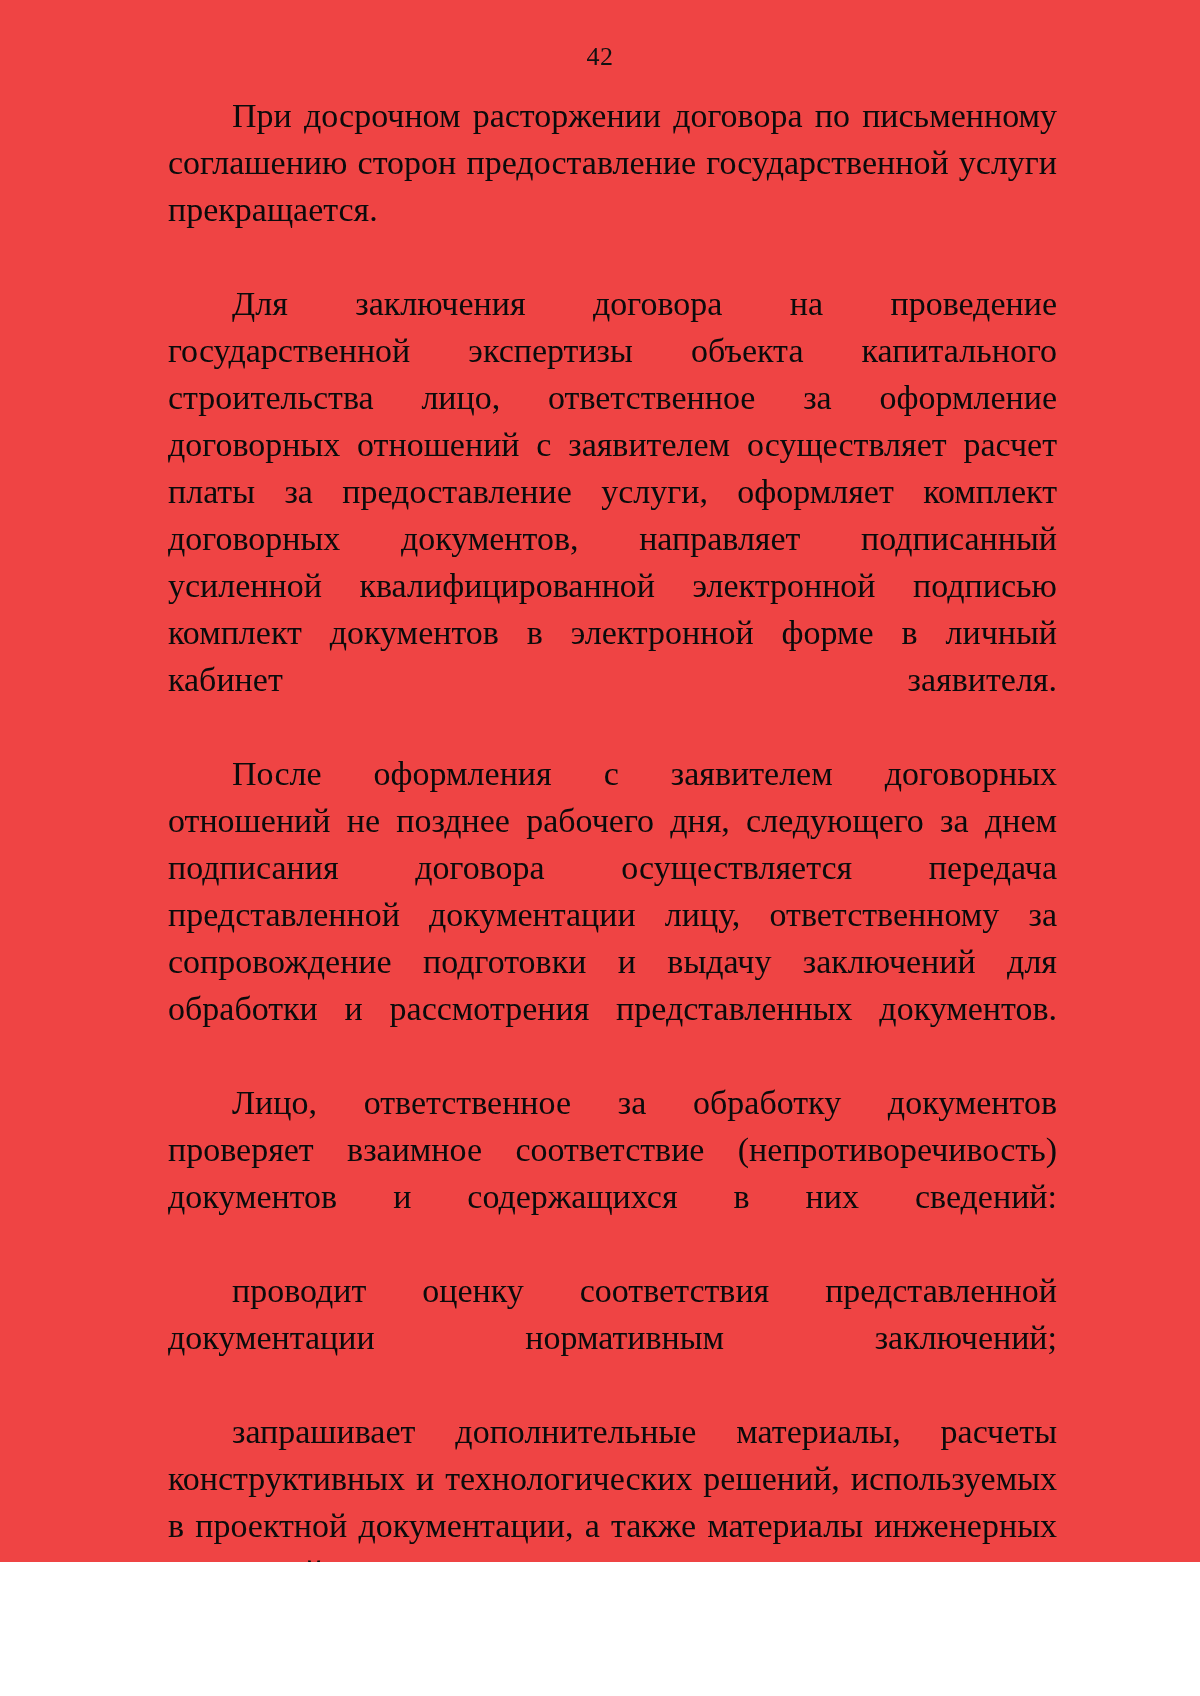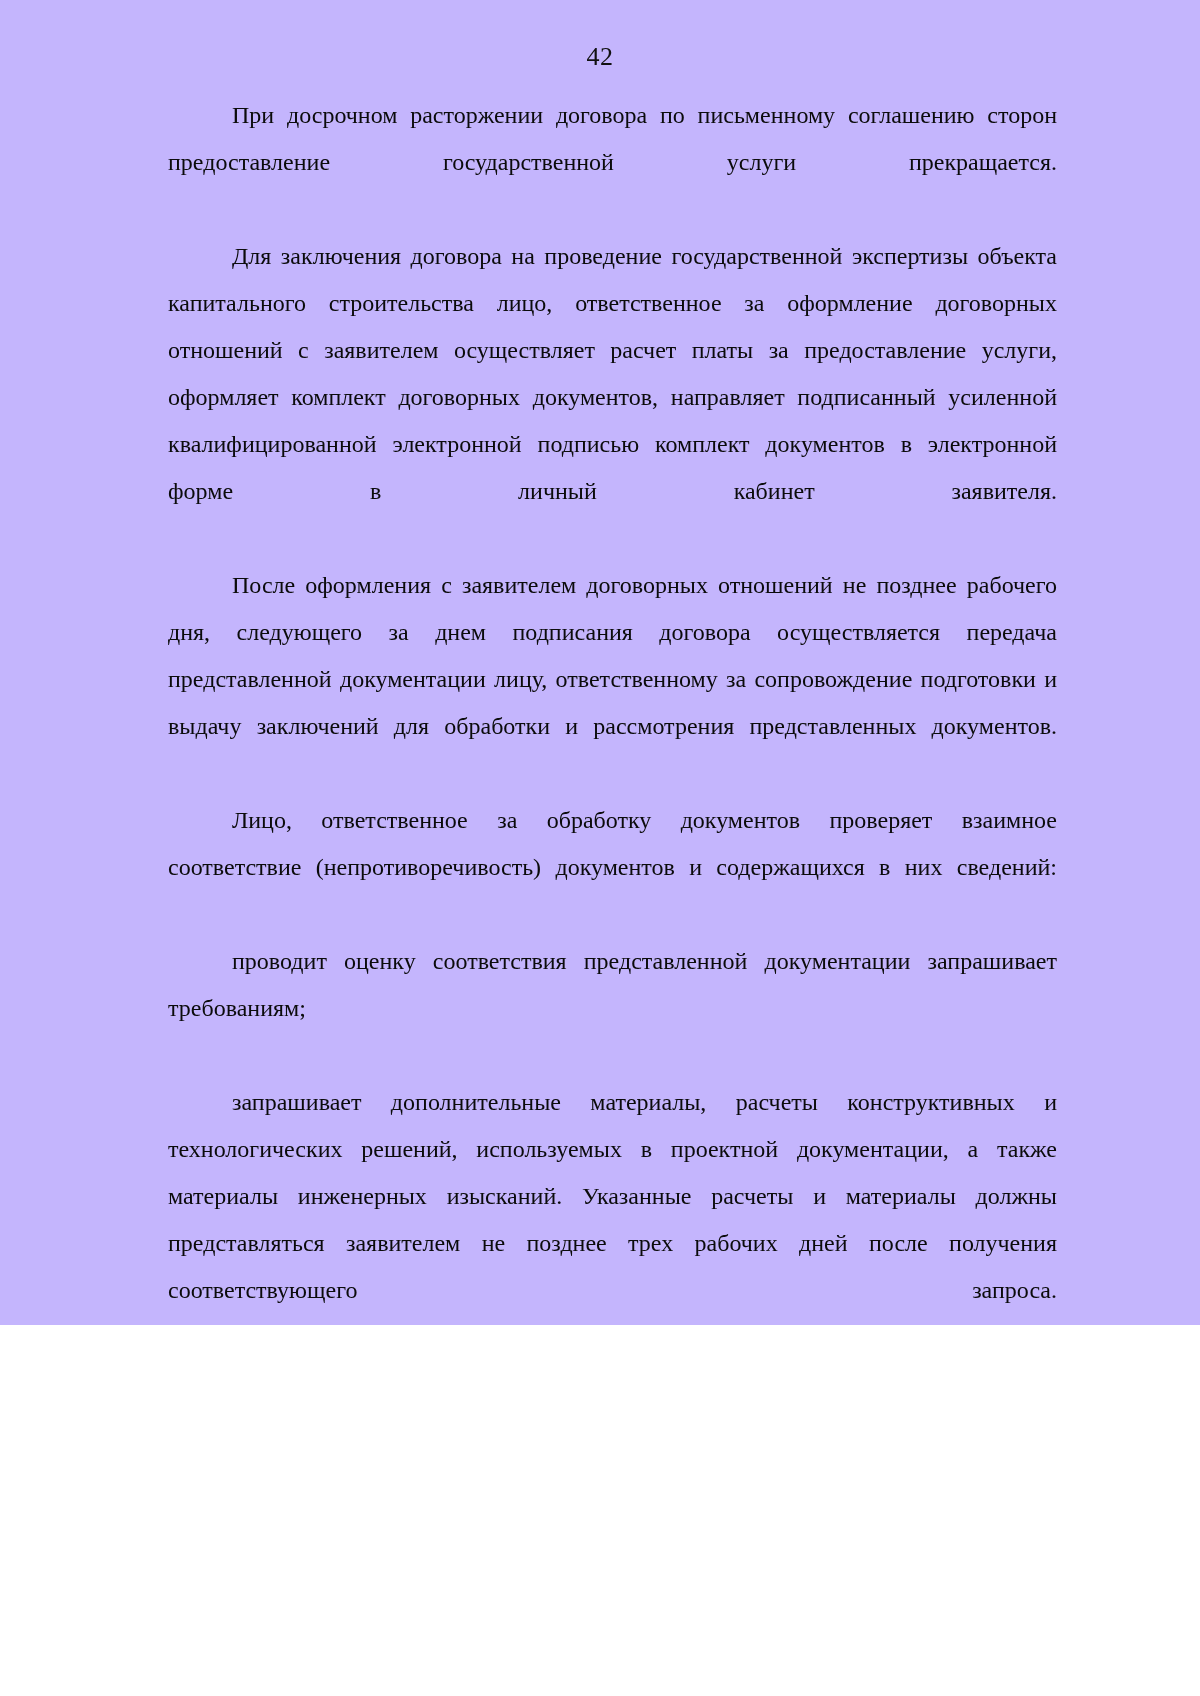--- a/index.html
+++ b/index.html
@@ -4,22 +4,22 @@
 <title>Document page</title>
 <style>
   html, body {
     margin: 0;
     padding: 0;
     background: #ffffff;
   }
   .page {
     position: relative;
     width: 1200px;
-    height: 1325px;
-    background: #c4b5fd;
+    height: 1562px;
+    background: #ef4444;
     overflow: hidden;
     box-sizing: border-box;
     font-family: "Liberation Serif", "DejaVu Serif", serif;
     color: #000000;
   }
   .page-number {
     position: absolute;
     top: 42px;
     left: 0;
     width: 1200px;
@@ -34,21 +34,21 @@
     position: absolute;
     top: 92px;
     left: 168px;
     width: 889px;
   }
   p.para {
     margin: 0 0 0 0;
     padding: 0;
     text-align: justify;
     text-indent: 64px;
-    font-size: 24px;
+    font-size: 34px;
     line-height: 47px;
     color: #0b0b0b;
     -webkit-hyphens: none;
     hyphens: none;
     word-spacing: 0.02em;
   }
   p.para:last-child {
     text-align: justify;
   }
   
@@ -69,18 +69,18 @@
 
     <p class="para">При досрочном расторжении договора по письменному соглашению сторон предоставление государственной услуги прекращается.</p>
 
     <p class="para">Для заключения договора на проведение государственной экспертизы объекта капитального строительства лицо, ответственное за оформление договорных отношений с заявителем осуществляет расчет платы за предоставление услуги, оформляет комплект договорных документов, направляет подписанный усиленной квалифицированной электронной подписью комплект документов в электронной форме в личный кабинет заявителя.</p>
 
 
     <p class="para">После оформления с заявителем договорных отношений не позднее рабочего дня, следующего за днем подписания договора осуществляется передача представленной документации лицу, ответственному за сопровождение подготовки и выдачу заключений для обработки и рассмотрения представленных документов.</p>
 
     <p class="para">Лицо, ответственное за обработку документов проверяет взаимное соответствие (непротиворечивость) документов и содержащихся в них сведений:</p>
 
-    <p class="para">проводит оценку соответствия представленной документации запрашивает требованиям;</p>
+    <p class="para">проводит оценку соответствия представленной документации нормативным заключений;</p>
 
     <p class="para">запрашивает дополнительные материалы, расчеты конструктивных и технологических решений, используемых в проектной документации, а также материалы инженерных изысканий. Указанные расчеты и материалы должны представляться заявителем не позднее трех рабочих дней после получения соответствующего запроса.</p>
 
   </div>
 </div>
 
 </body></html>

